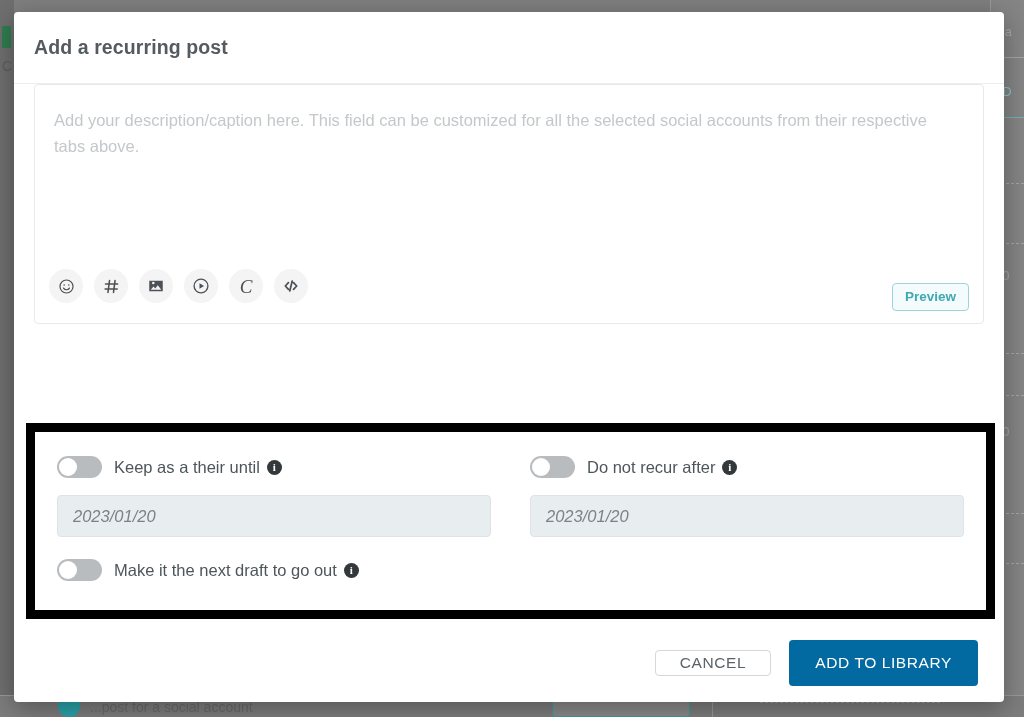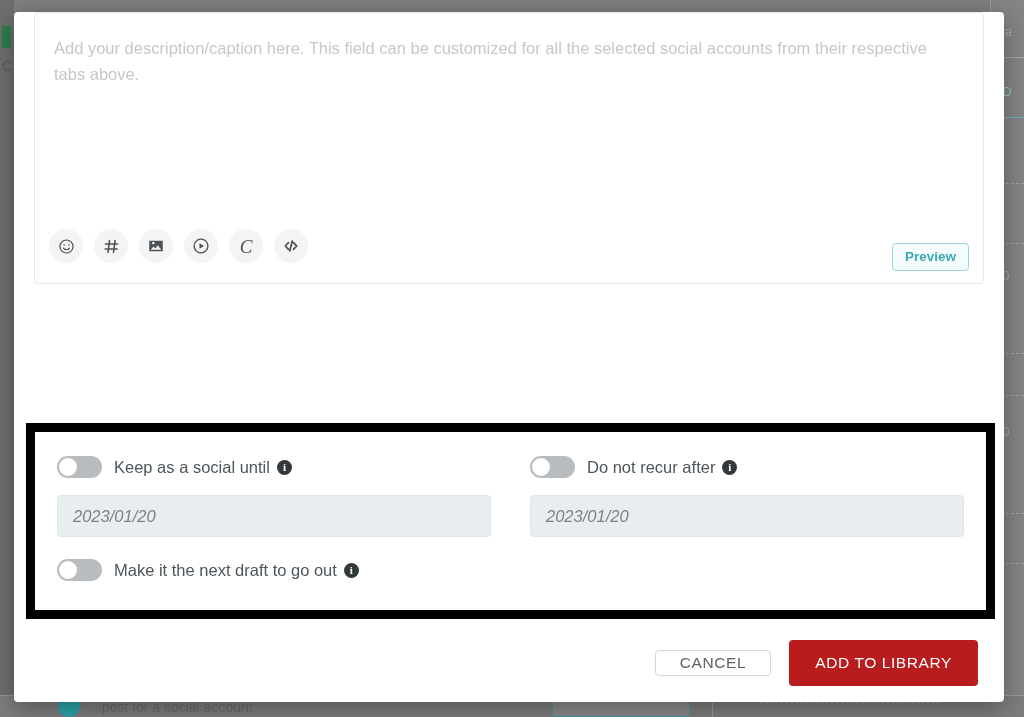--- a/index.html
+++ b/index.html
@@ -144,21 +144,21 @@
     border-radius: 4px;
     padding: 5px 10px 6px;
     cursor: pointer;
     line-height: 1.2;
   }
 
   
   .composer {
     border: 1px solid #e7eaec;
     border-radius: 4px;
-    height: 272px;
+    height: 240px;
     position: relative;
   }
   .composer-placeholder {
     position: absolute;
     left: 19px;
     top: 22px;
     right: 40px;
     font-size: 16.5px;
     line-height: 26px;
     color: #c4c8ca;
@@ -294,21 +294,21 @@
     background: #ffffff;
     border: 1px solid #d3d8db;
     border-radius: 4px;
     padding: 3px 24px;
     cursor: pointer;
   }
   .btn-primary {
     font-size: 15.5px;
     letter-spacing: 0.6px;
     color: #ffffff;
-    background: #b91c1c;
+    background: #0369a1;
     border: none;
     border-radius: 4px;
     padding: 14px 26px;
     cursor: pointer;
   }
 </style>
 </head>
 <body>
 
 <div id="backdrop-page">
@@ -333,20 +333,23 @@
   <div class="bg-bottom-strip"></div>
   <div class="bg-bottom-avatar"></div>
   <div class="bg-bottom-label">...post for a social account</div>
   <div class="bg-bottom-box"></div>
   <div class="bg-bottom-divider"></div>
   <div class="bg-bottom-dash"></div>
 </div>
 
 <div id="modal-dialog">
 
+  <div class="modal-header">
+    <div class="modal-title">Add a recurring post</div>
+  </div>
 
   <div class="modal-body">
 
 
     <div class="composer">
       <div class="composer-placeholder">Add your description/caption here. This field can be customized for all the selected social accounts from their respective tabs above.</div>
 
       <div class="composer-toolbar">
         <div class="tool-icons">
 
@@ -399,21 +402,21 @@
     <div class="options-inner">
 
       <div class="opt-grid">
 
         <div>
           <div class="toggle-row">
             <div class="toggle">
               <div class="knob"></div>
             </div>
             <div class="toggle-label">
-              <span>Keep as a social until</span>
+              <span>Keep as a their until</span>
               <span class="info-icon">i</span>
             </div>
           </div>
           <div class="date-field">2023/01/20</div>
         </div>
 
         <div>
           <div class="toggle-row">
             <div class="toggle">
               <div class="knob"></div>

